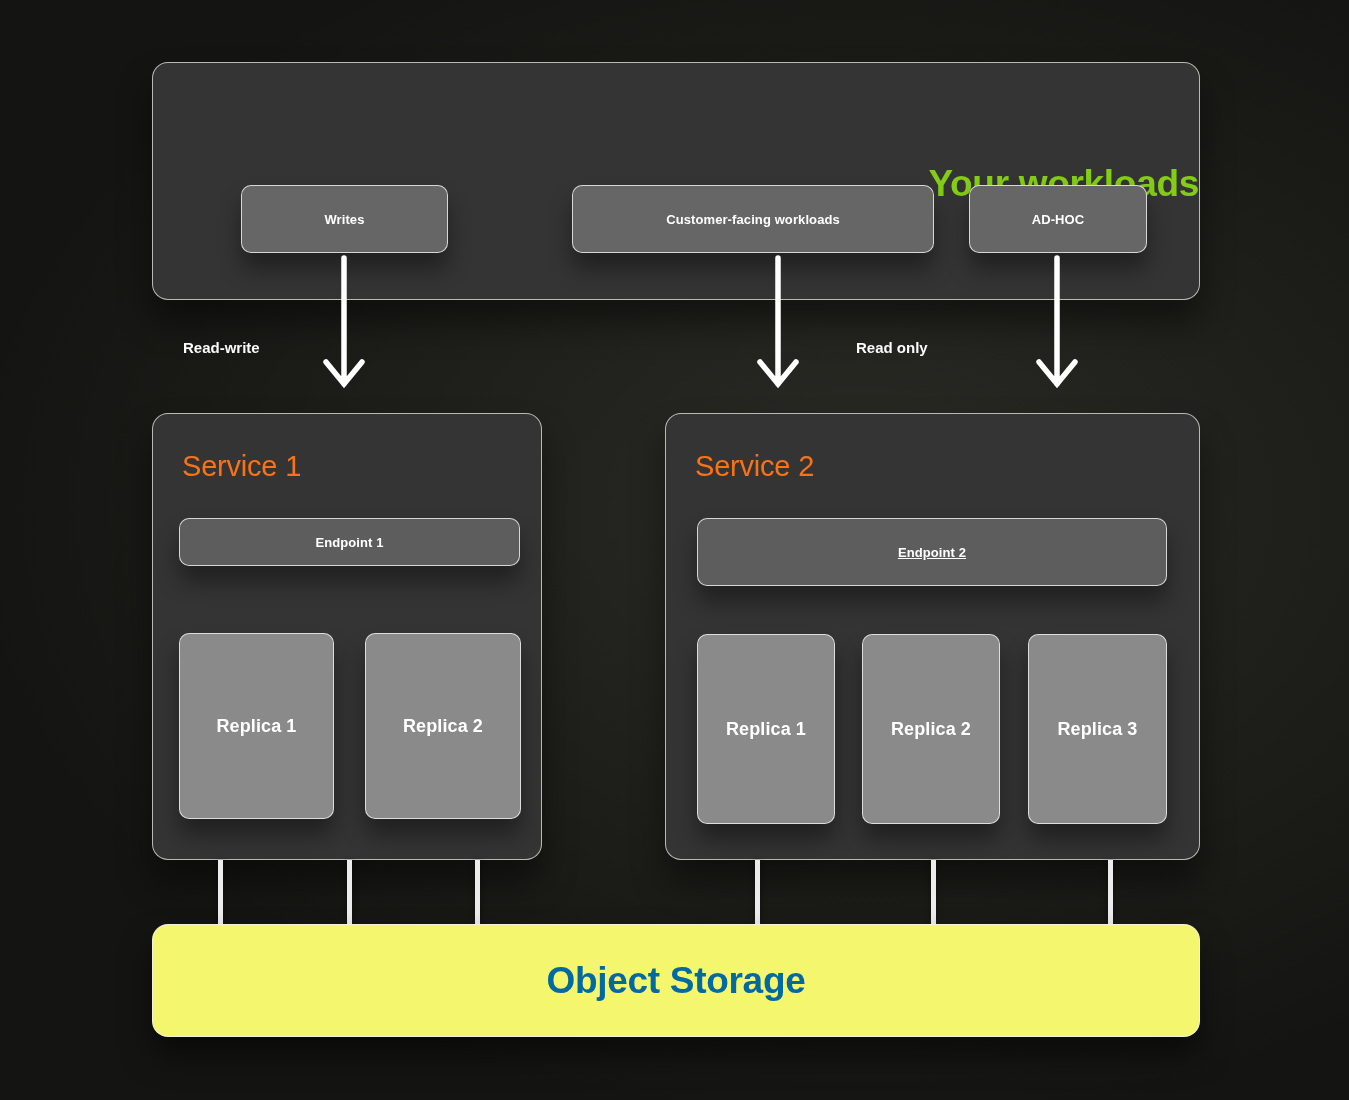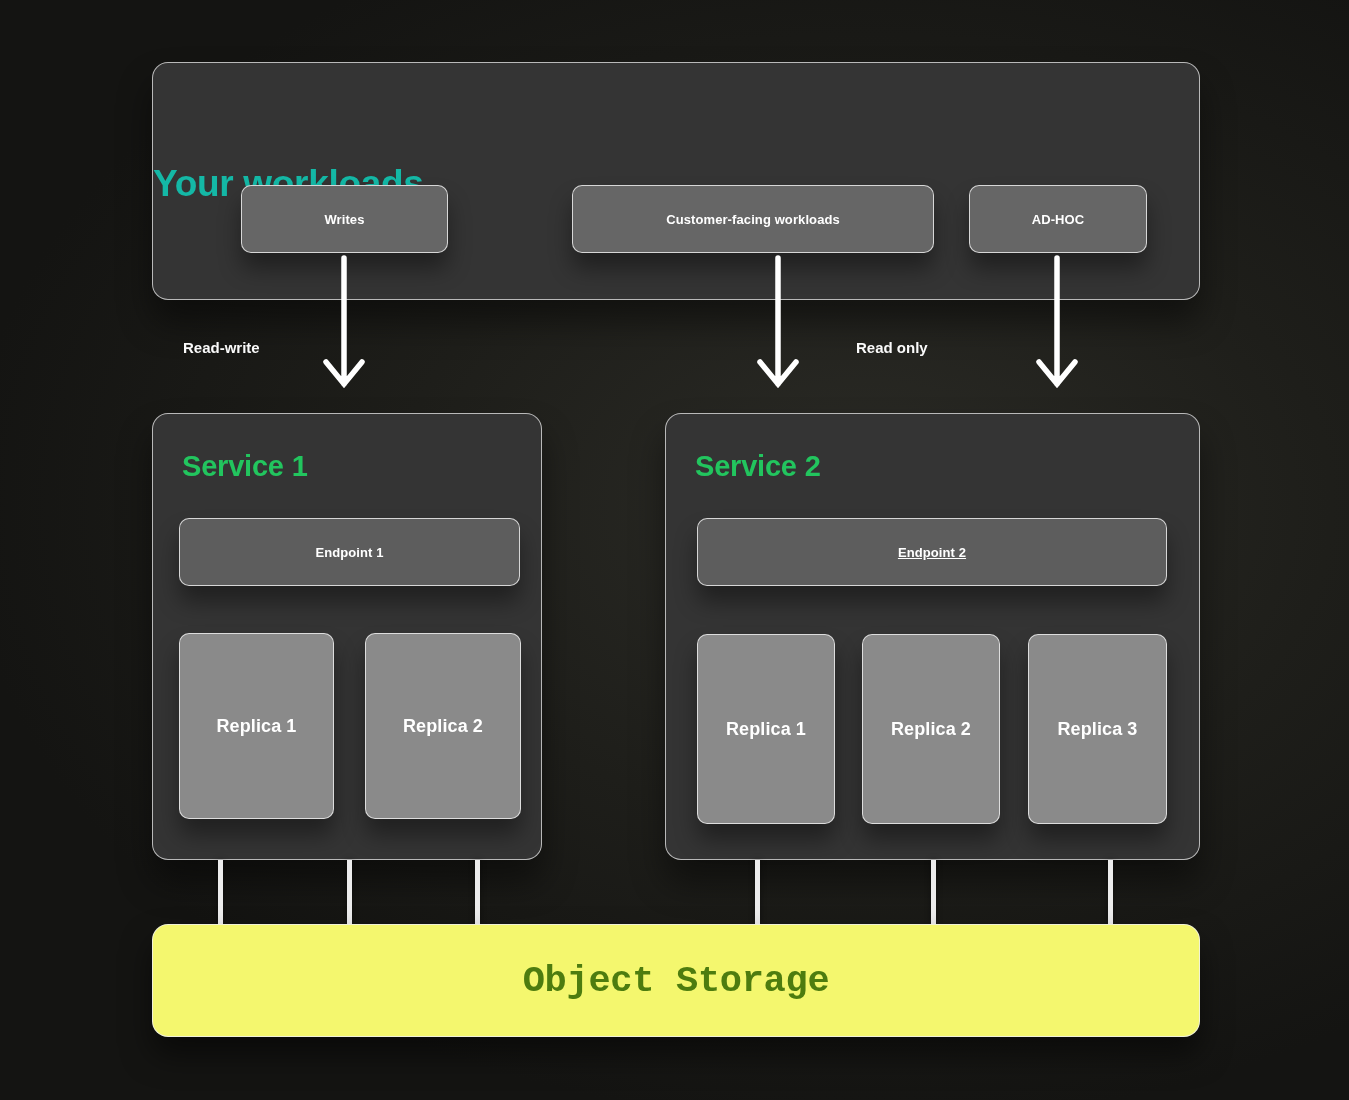--- a/index.html
+++ b/index.html
@@ -48,38 +48,38 @@
   }
   .replica {
     background: #8a8a8a;
     border-radius: 10px;
     font-size: 18px;
   }
 
   
   .workloads-title {
     position: absolute;
-    left: 0;
+    left: 12px;
     right: 0;
     top: 100px;
-    text-align: left;
+    text-align: right;
     font-size: 37px;
     font-weight: 700;
     letter-spacing: -0.3px;
-    color: #14b8a6;
+    color: #84cc16;
   }
 
   
   .service-title {
     position: absolute;
     left: 29px;
     top: 36px;
     font-size: 29px;
-    font-weight: 700;
-    color: #22c55e;
+    font-weight: 400;
+    color: #f97316;
     letter-spacing: -0.2px;
   }
 
   
   .arrow-svg {
     position: absolute;
     overflow: visible;
     z-index: 5;
   }
   .flow-label {
@@ -108,23 +108,22 @@
     background: #f4f76e;
     border: 1.5px solid rgba(240, 240, 240, 0.8);
     border-radius: 16px;
     box-shadow: 0 18px 30px rgba(0, 0, 0, 0.5);
     box-sizing: border-box;
     display: flex;
     align-items: center;
     justify-content: center;
     font-size: 37px;
     font-weight: 800;
-    color: #4d7c0f;
+    color: #0369a1;
     letter-spacing: -0.3px;
-    font-family: Liberation Mono, monospace;
   }
 </style>
 </head>
 <body>
 
 <div class="canvas">
 
   <div class="panel" style="left:152px; top:62px; width:1048px; height:238px;">
     <div class="workloads-title">Your workloads</div>
 
@@ -150,21 +149,21 @@
   <svg class="arrow-svg" style="left:1035px; top:258px;" width="44" height="134" viewBox="0 0 44 134">
     <path d="M22 0 L22 126 M4 104 L22 126 L40 104" fill="none" stroke="#ffffff" stroke-width="5.5" stroke-linecap="round" stroke-linejoin="miter"></path>
   </svg>
 
   <div class="flow-label" style="left:183px; top:339px;">Read-write</div>
   <div class="flow-label" style="left:856px; top:339px;">Read only</div>
 
   <div class="panel" style="left:152px; top:413px; width:390px; height:447px;">
     <div class="service-title">Service 1</div>
 
-    <div class="chip endpoint" style="left:26px; top:104px; width:341px; height:68px;">
+    <div class="chip endpoint" style="left:26px; top:104px; width:341px; height:48px;">
       <span>Endpoint 1</span>
     </div>
 
     <div class="chip replica" style="left:26px; top:219px; width:155px; height:186px;">
       <span>Replica 1</span>
     </div>
     <div class="chip replica" style="left:212px; top:219px; width:156px; height:186px;">
       <span>Replica 2</span>
     </div>
   </div>

